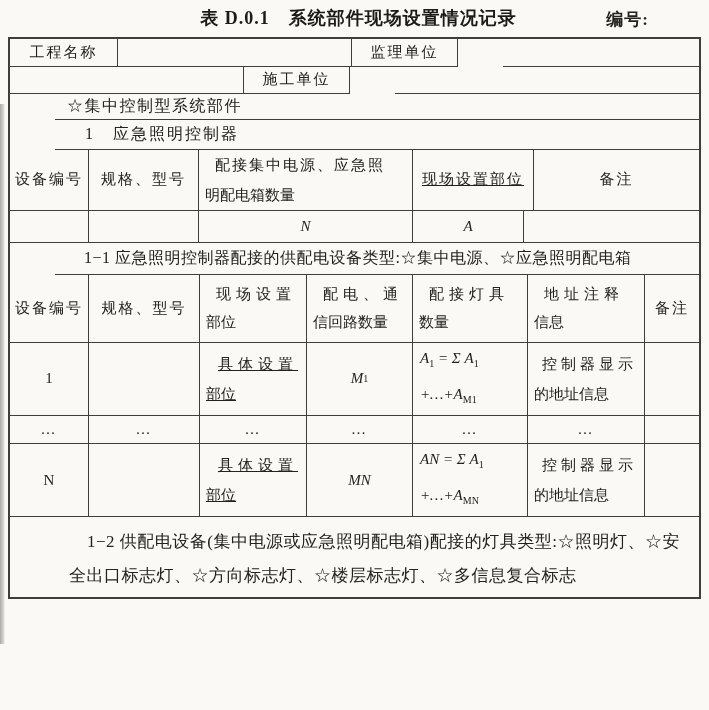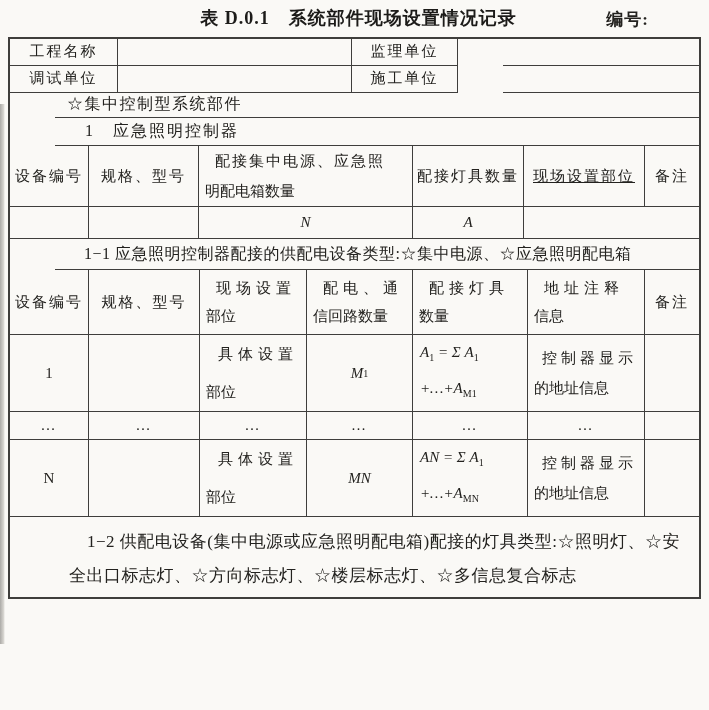--- a/index.html
+++ b/index.html
@@ -48,21 +48,21 @@
   .td:last-child{border-right:none;}
   .nob .td{border-bottom:none;}
   .c{justify-content:center;text-align:center;}
   .ls2{letter-spacing:2px;}
   .tx{width:100%;white-space:pre-line;text-align:left;line-height:28px;}
   .jcell{padding:0 6px;}
   .jcell .tx{text-indent:10px;}
   .jcell .tx::first-line{letter-spacing:5px;}
   .jwide .tx{text-indent:10px;line-height:30px;}
   .jwide .tx::first-line{letter-spacing:2px;}
-  .loc .tx{text-indent:12px;line-height:38px;}
+  .loc .tx{text-indent:12px;line-height:30px;text-decoration:underline;}
   .loc .tx::first-line{letter-spacing:5px;}
   .addr .tx{text-indent:8px;line-height:30px;}
   .addr .tx::first-line{letter-spacing:4px;}
   .var{font-style:italic;}
   .formula{padding-left:7px;}
   .formula .tx{line-height:30px;text-indent:0;}
   .formula span{font-style:italic;}
   .formula sub,.msub{font-style:normal;font-size:10px;letter-spacing:0;}
   .sec{padding-left:12px;letter-spacing:1.5px;font-size:16px;}
   .sec1{padding-left:30px;letter-spacing:2px;font-size:16px;}
@@ -93,42 +93,40 @@
 <div class="sheet">
 
   <div class="tr h36">
     <div class="td wi1 c ls2">工程名称</div>
     <div class="td wi2"></div>
     <div class="td wi3 c ls2">监理单位</div>
     <div class="td wif"></div>
   </div>
 
   <div class="tr h36">
-    <div class="td wi1 c ls2">调试单位</div>
     <div class="td wi2"></div>
     <div class="td wi3 c ls2">施工单位</div>
     <div class="td wif"></div>
   </div>
 
   <div class="tr h34">
     <div class="td wif sec">☆集中控制型系统部件</div>
   </div>
 
   <div class="tr h38">
     <div class="td wif sec1">1　应急照明控制器</div>
   </div>
 
   <div class="tr h74">
     <div class="td a1 c ls2">设备编号</div>
     <div class="td a2 c ls2">规格、型号</div>
     <div class="td a3 jcell jwide">
         <div class="tx">配接集中电源、应急照
 明配电箱数量</div>
       </div>
-    <div class="td a4 c ls2">配接灯具数量</div>
     <div class="td a5 c ls2">现场设置部位</div>
     <div class="td af c ls2">备注</div>
   </div>
 
   <div class="tr h42">
     <div class="td a1 c"></div>
     <div class="td a2 c"></div>
     <div class="td a3 c var">N</div>
     <div class="td a4 c var">A</div>
     <div class="td af"></div>

